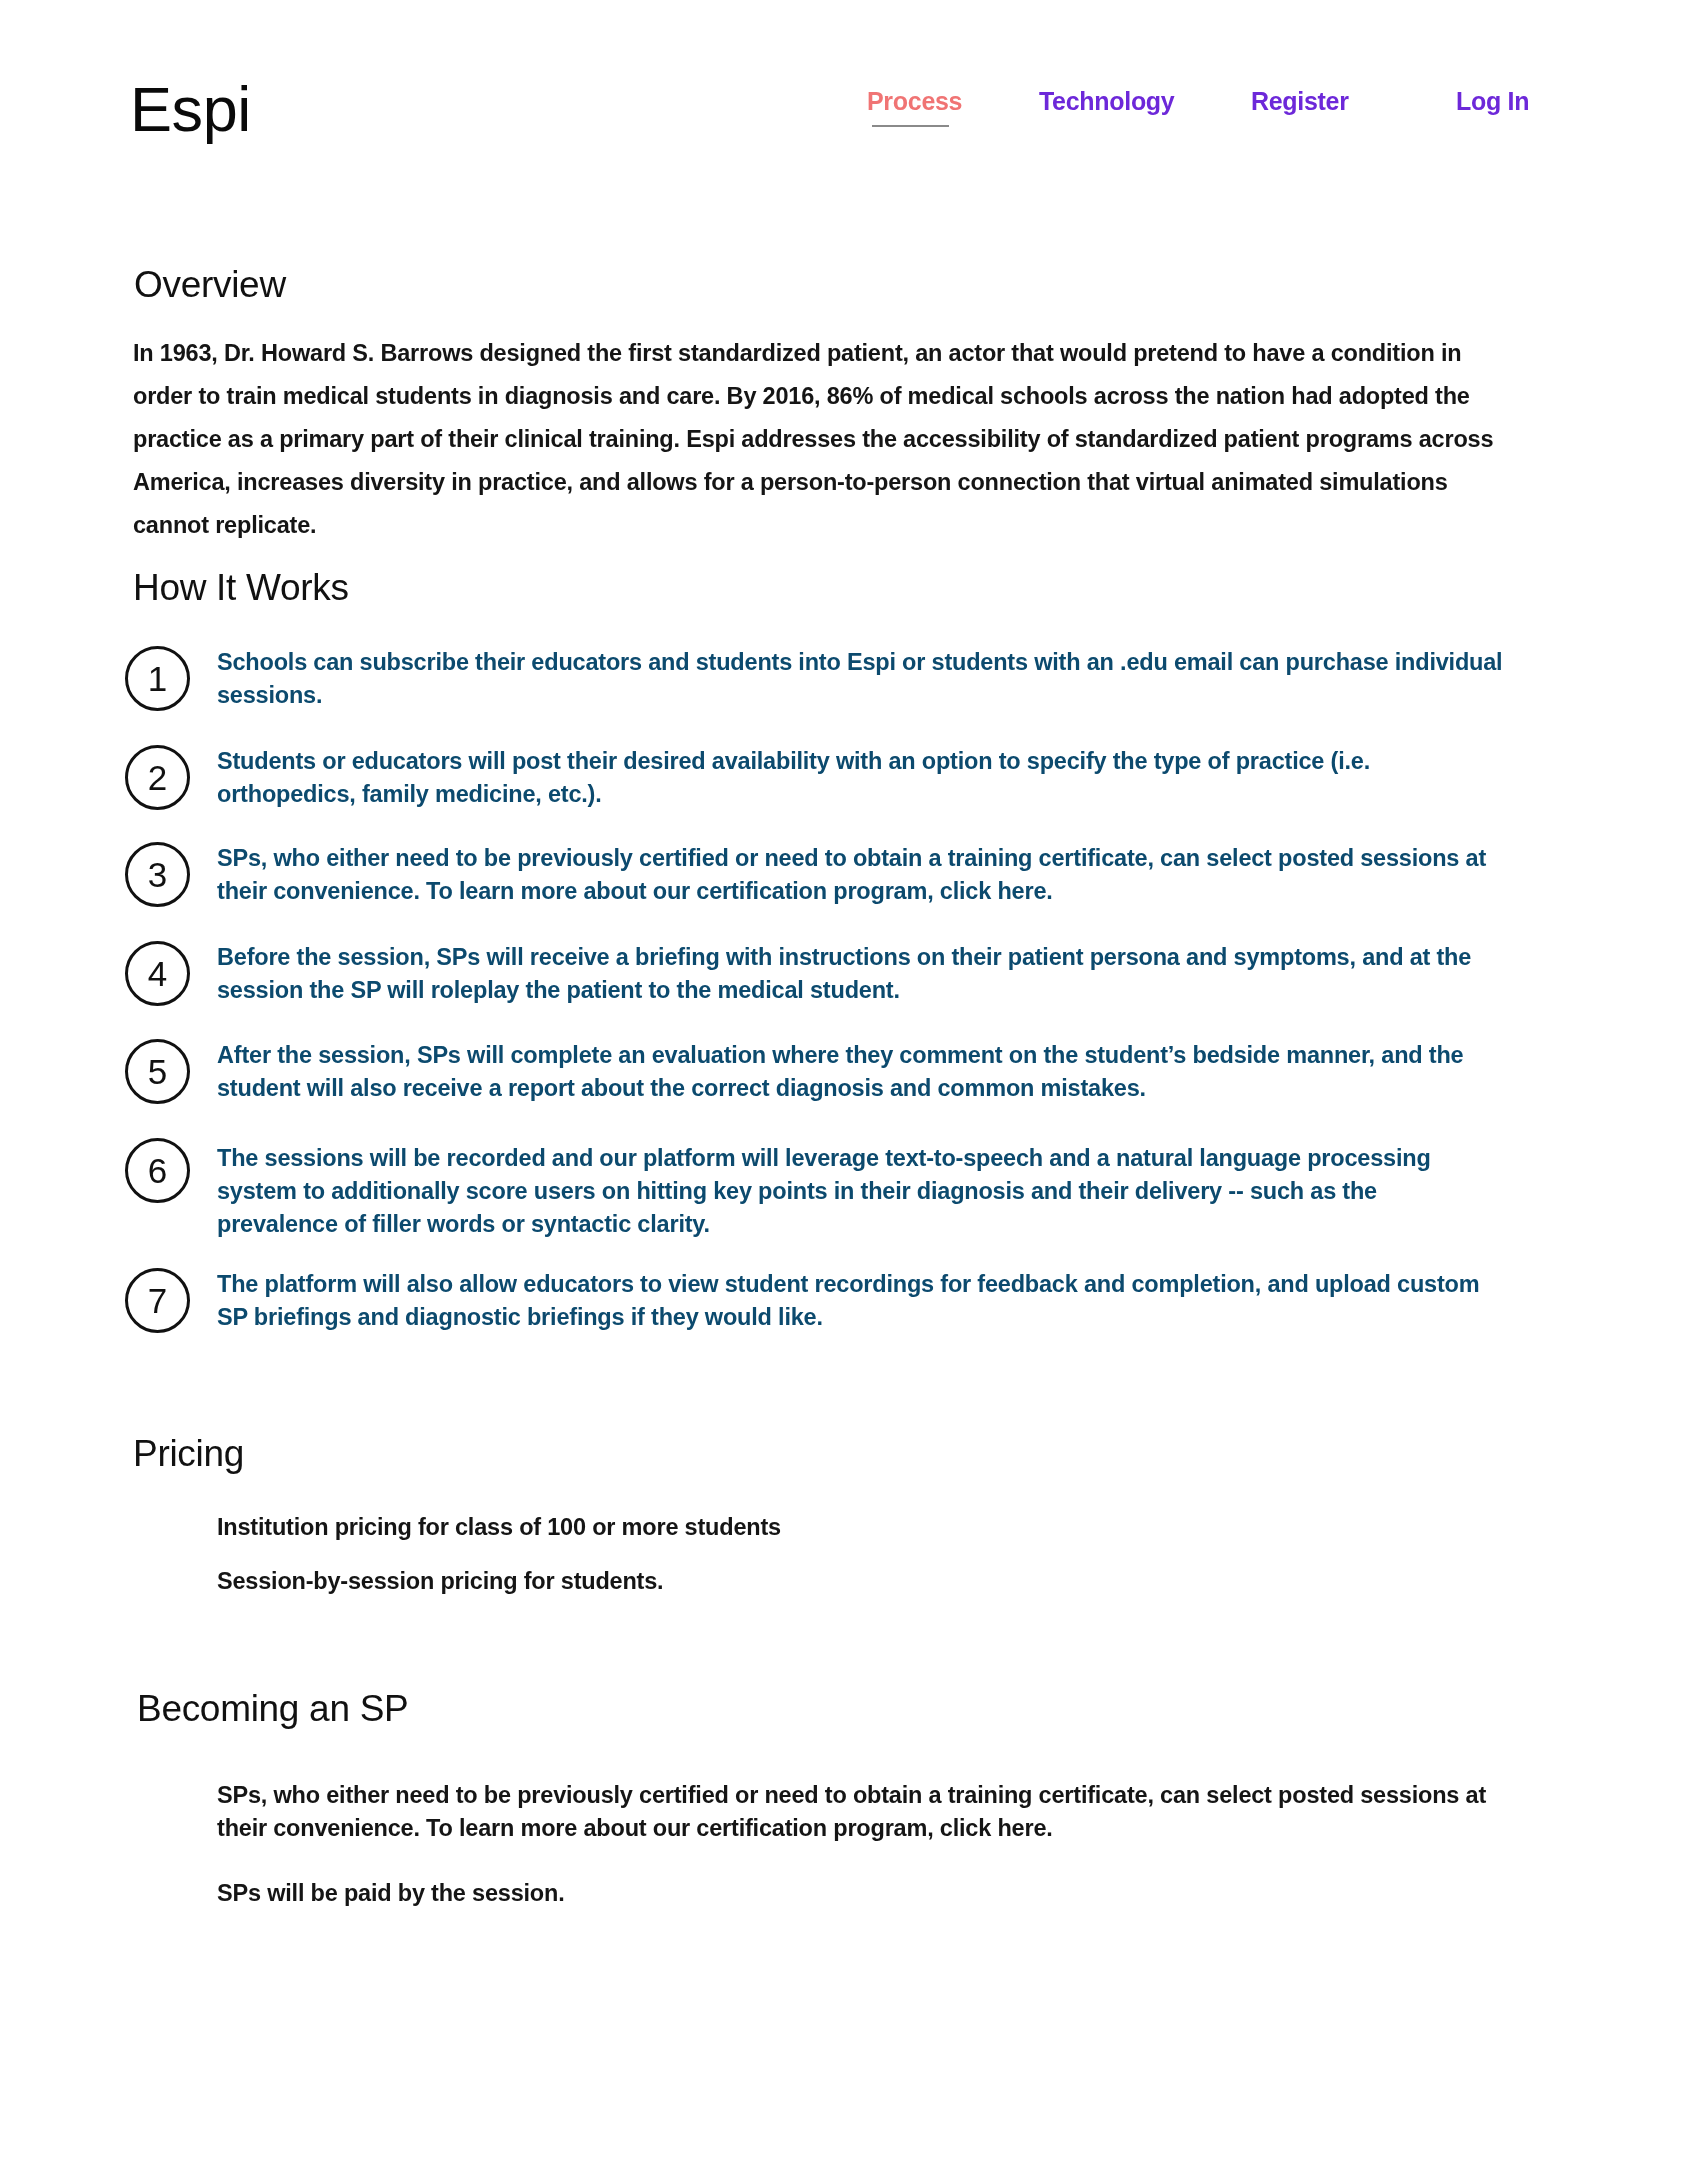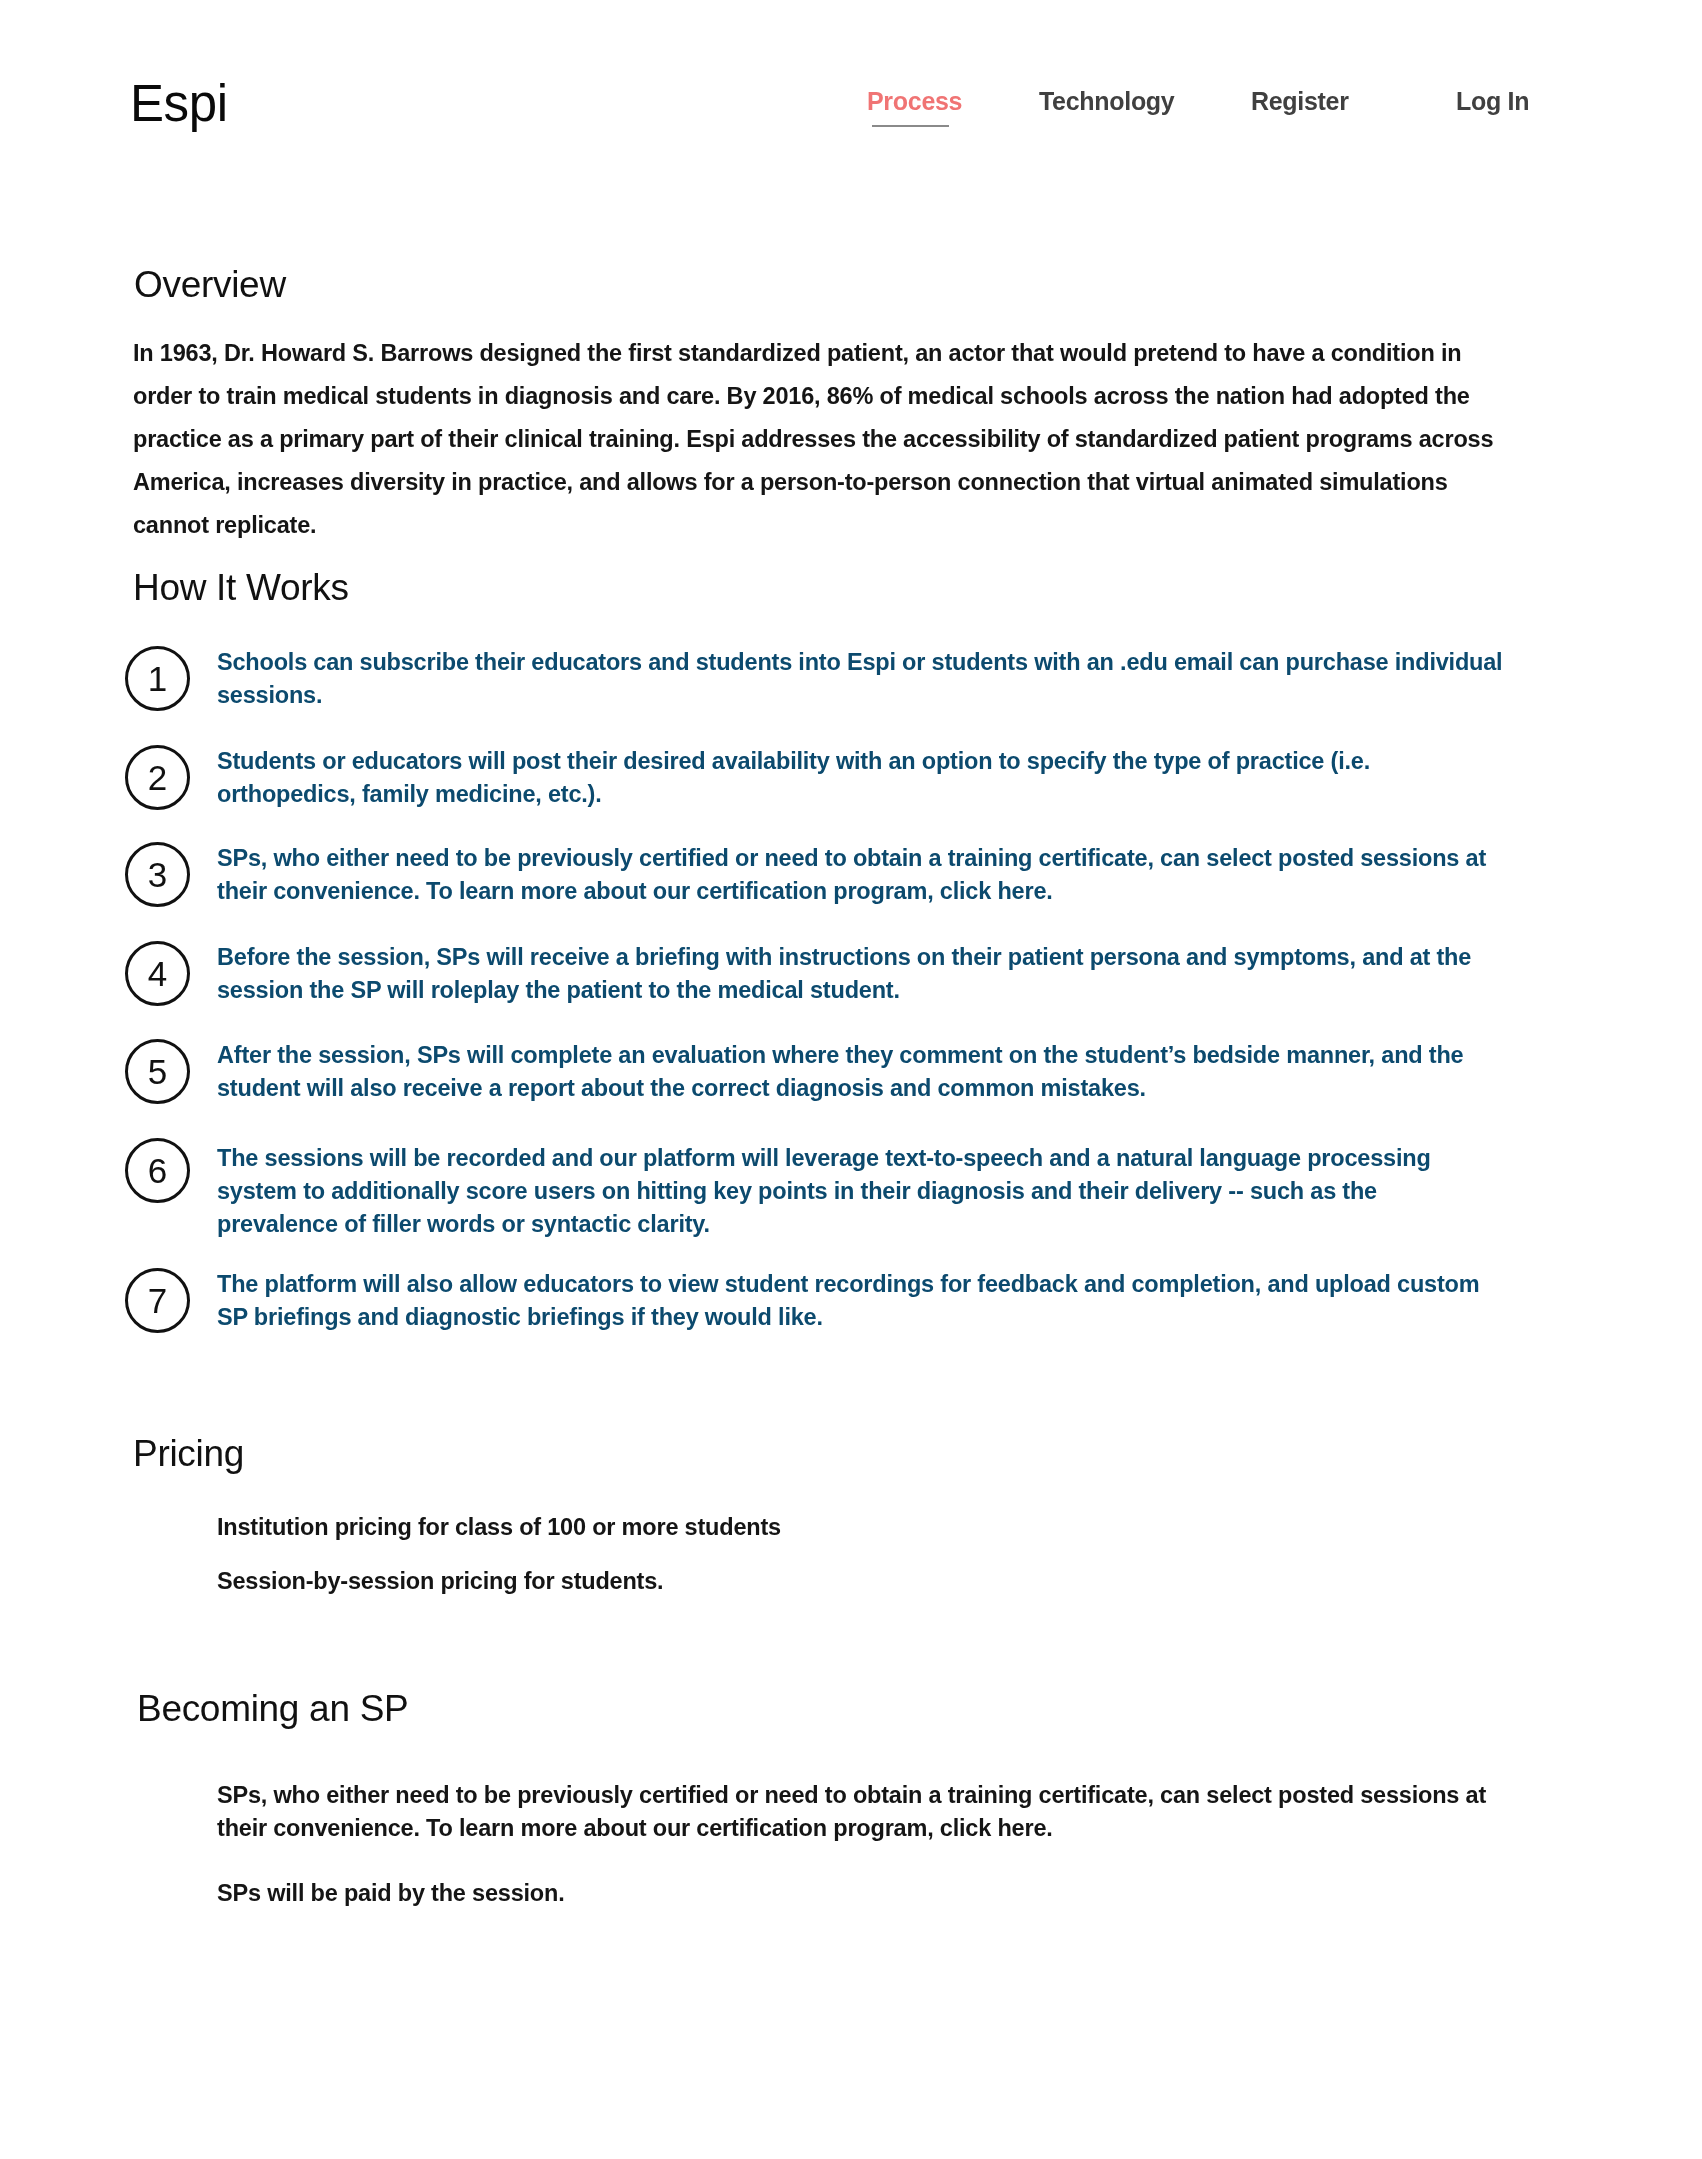--- a/index.html
+++ b/index.html
@@ -2,26 +2,26 @@
 <html style="font-size:14px"><head>
 <meta charset="utf-8">
 <style>
   html, body { margin: 0; padding: 0; background: #ffffff; }
   body {
     width: 1702px; height: 2160px; position: relative; overflow: hidden;
     font-family: "Liberation Sans", sans-serif; color: #111111;
   }
   .logo {
     position: absolute; left: 130px; top: 78px;
-    font-size: 51px; font-weight: 500; letter-spacing: -0.4px; color: #0a0a0a;
+    font-size: 63px; font-weight: 500; letter-spacing: -0.4px; color: #0a0a0a;
     line-height: 1;
   }
   .nav-item {
     position: absolute; top: 89px; font-size: 25px; font-weight: bold;
-    line-height: 1; color: #404040; cursor: pointer; letter-spacing: -0.3px;
+    line-height: 1; color: #6d28d9; cursor: pointer; letter-spacing: -0.3px;
   }
   .nav-item.active { color: #f07474; }
   .nav-underline {
     position: absolute; left: 872px; top: 125px; width: 77px; height: 1.8px;
     background: #8a8a8a;
   }
   .h2 {
     position: absolute; font-size: 37px; font-weight: 400; line-height: 1;
     color: #111; letter-spacing: -0.3px;
   }

